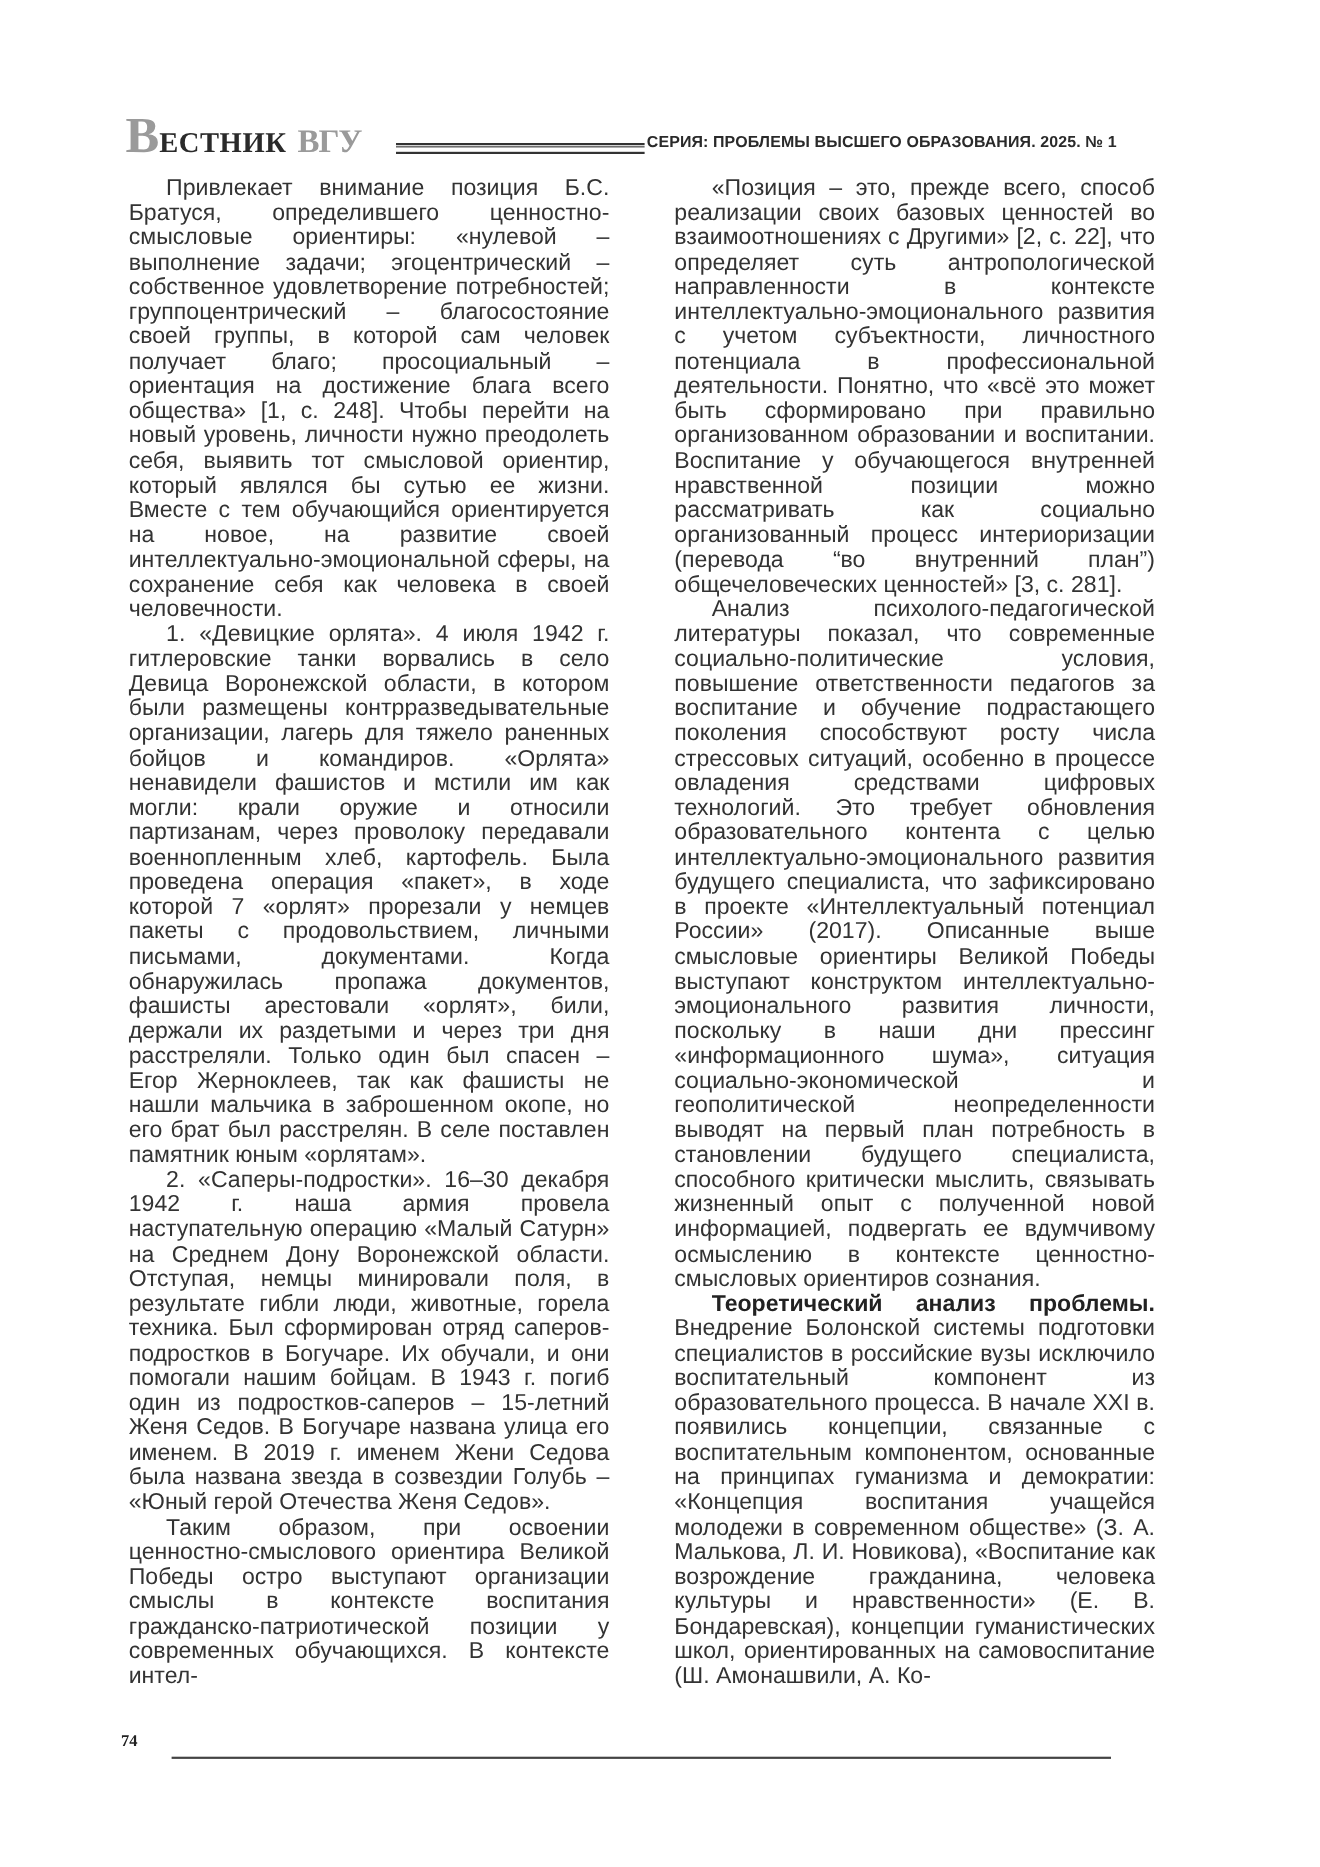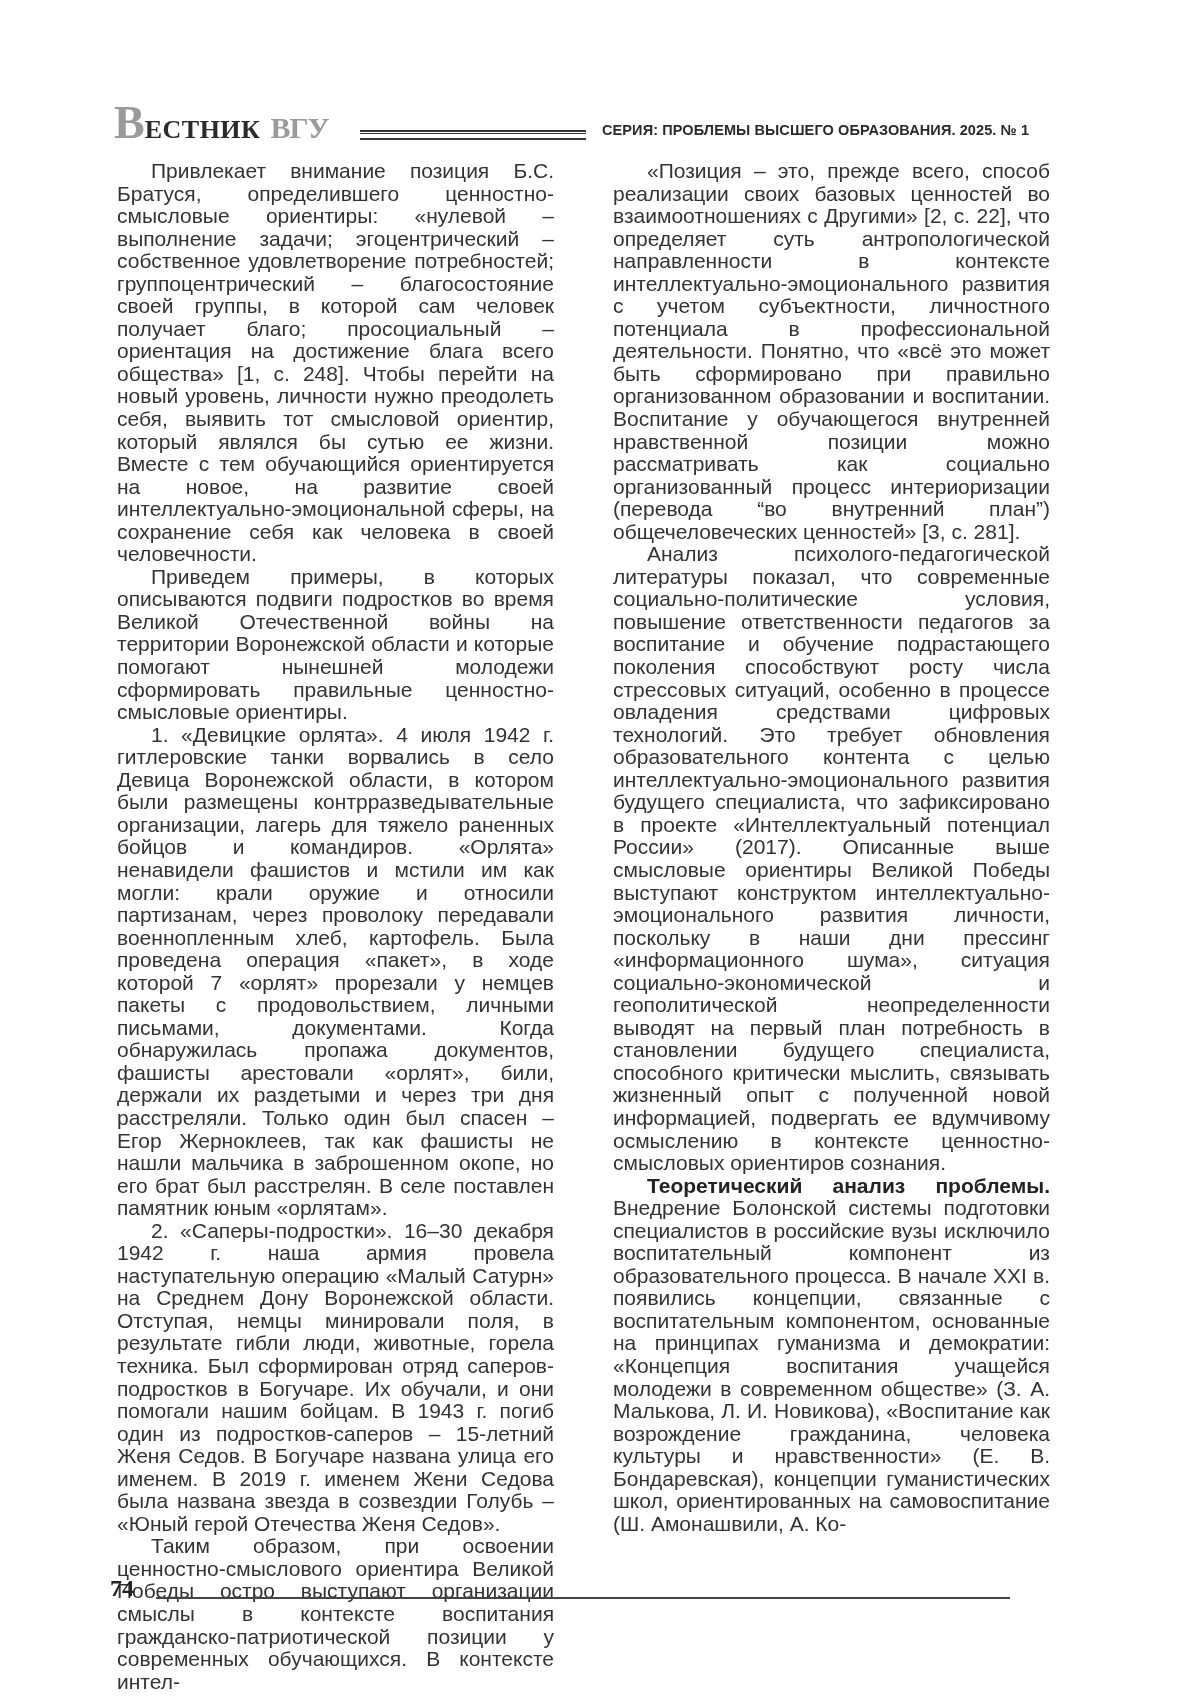--- a/index.html
+++ b/index.html
@@ -4,45 +4,44 @@
 <style>
   html, body { margin: 0; padding: 0; background: #ffffff; }
   body { width: 1200px; height: 1697px; position: relative; overflow: hidden; color: #2b2b2b; }
   .header { position: absolute; left: 114px; top: 100px; width: 1006px; height: 42px; }
   .logo { position: absolute; left: 0; top: 0; font-family: "Liberation Serif", serif; font-weight: bold; white-space: nowrap; line-height: 1; }
   .logo .big { font-size: 46px; color: #9a9a9a; }
   .logo .small { font-size: 26px; color: #2a2a2a; letter-spacing: 0.5px; }
   .logo .vgu { font-size: 30px; color: #9a9a9a; margin-left: 10px; letter-spacing: -1px; }
   .header-rule { position: absolute; left: 246px; top: 30px; width: 226px; height: 6px; border-top: 2px solid #333; border-bottom: 2px solid #333; }
   .header-rule::after { content: ""; position: absolute; left: 0; right: 0; top: 1px; height: 0; border-top: 1px solid #333; }
-  .series { position: absolute; left: 488px; top: 22px; font-family: "Liberation Sans", sans-serif; font-weight: bold; font-size: 14.5px; color: #2a2a2a; white-space: nowrap; letter-spacing: 0.1px; }
+  .series { position: absolute; left: 474px; top: 22px; font-family: "Liberation Sans", sans-serif; font-weight: bold; font-size: 14.5px; color: #2a2a2a; white-space: nowrap; letter-spacing: 0.1px; }
   .col { position: absolute; top: 160px; width: 437px; font-family: "Liberation Sans", sans-serif; font-size: 21px; line-height: 22.55px; color: #333; }
   .col.left { left: 117px; }
   .col.right { left: 613px; }
   .col p { margin: 0; text-align: justify; hyphens: manual; }
   .col p.indent { text-indent: 34px; }
   .col b { font-weight: bold; color: #222; }
   .footer { position: absolute; left: 110px; top: 1575px; width: 900px; height: 30px; }
-  .page-num { position: absolute; left: 0; top: 0; font-family: "Liberation Serif", serif; font-weight: bold; font-size: 24px; color: #222; }
+  .page-num { position: absolute; left: 0; top: 0; font-family: "Liberation Serif", serif; font-weight: bold; font-size: 15px; color: #222; }
   .footer-rule { position: absolute; left: 46px; top: 22px; width: 854px; height: 0; border-top: 2px solid #444; }
 </style>
 </head>
 <body>
 
 <div class="header">
   <div class="logo">
     <span class="big">В</span><span class="small">ЕСТНИК</span><span class="vgu">ВГУ</span>
   </div>
   <div class="header-rule"></div>
   <div class="series">СЕРИЯ: ПРОБЛЕМЫ ВЫСШЕГО ОБРАЗОВАНИЯ. 2025. № 1</div>
 </div>
 
 <div class="col left">
   <p class="indent">Привлекает внимание позиция Б.С. Братуся, определившего ценностно-смысловые ориентиры: «нулевой – выполнение задачи; эгоцентрический – собственное удовлетворение потребностей; группоцентрический – благосостояние своей группы, в которой сам человек получает благо; просоциальный – ориентация на достижение блага всего общества» [1, с. 248]. Чтобы перейти на новый уровень, личности нужно преодолеть себя, выявить тот смысловой ориентир, который являлся бы сутью ее жизни. Вместе с тем обучающийся ориентируется на новое, на развитие своей интеллектуально-эмоциональной сферы, на сохранение себя как человека в своей человечности.</p>
-  <p class="indent">Приведем примеры, в которых описываются подвиги подростков во время Великой Отечественной войны на территории Воронежской области и которые помогают нынешней молодежи сформировать правильные ценностно-смысловые ориентиры.</p>
   <p class="indent">1. «Девицкие орлята». 4 июля 1942 г. гитлеровские танки ворвались в село Девица Воронежской области, в котором были размещены контрразведывательные организации, лагерь для тяжело раненных бойцов и командиров. «Орлята» ненавидели фашистов и мстили им как могли: крали оружие и относили партизанам, через проволоку передавали военнопленным хлеб, картофель. Была проведена операция «пакет», в ходе которой 7 «орлят» прорезали у немцев пакеты с продовольствием, личными письмами, документами. Когда обнаружилась пропажа документов, фашисты арестовали «орлят», били, держали их раздетыми и через три дня расстреляли. Только один был спасен – Егор Жерноклеев, так как фашисты не нашли мальчика в заброшенном окопе, но его брат был расстрелян. В селе поставлен памятник юным «орлятам».</p>
   <p class="indent">2. «Саперы-подростки». 16–30 декабря 1942 г. наша армия провела наступательную операцию «Малый Сатурн» на Среднем Дону Воронежской области. Отступая, немцы минировали поля, в результате гибли люди, животные, горела техника. Был сформирован отряд саперов-подростков в Богучаре. Их обучали, и они помогали нашим бойцам. В 1943 г. погиб один из подростков-саперов – 15-летний Женя Седов. В Богучаре названа улица его именем. В 2019 г. именем Жени Седова была названа звезда в созвездии Голубь – «Юный герой Отечества Женя Седов».</p>
   <p class="indent">Таким образом, при освоении ценностно-смыслового ориентира Великой Победы остро выступают организации смыслы в контексте воспитания гражданско-патриотической позиции у современных обучающихся. В контексте интел-</p>
 </div>
 
 <div class="col right">
   <p class="indent">«Позиция – это, прежде всего, способ реализации своих базовых ценностей во взаимоотношениях с Другими» [2, с. 22], что определяет суть антропологической направленности в контексте интеллектуально-эмоционального развития с учетом субъектности, личностного потенциала в профессиональной деятельности. Понятно, что «всё это может быть сформировано при правильно организованном образовании и воспитании. Воспитание у обучающегося внутренней нравственной позиции можно рассматривать как социально организованный процесс интериоризации (перевода “во внутренний план”) общечеловеческих ценностей» [3, с. 281].</p>
   <p class="indent">Анализ психолого-педагогической литературы показал, что современные социально-политические условия, повышение ответственности педагогов за воспитание и обучение подрастающего поколения способствуют росту числа стрессовых ситуаций, особенно в процессе овладения средствами цифровых технологий. Это требует обновления образовательного контента с целью интеллектуально-эмоционального развития будущего специалиста, что зафиксировано в проекте «Интеллектуальный потенциал России» (2017). Описанные выше смысловые ориентиры Великой Победы выступают конструктом интеллектуально-эмоционального развития личности, поскольку в наши дни прессинг «информационного шума», ситуация социально-экономической и геополитической неопределенности выводят на первый план потребность в становлении будущего специалиста, способного критически мыслить, связывать жизненный опыт с полученной новой информацией, подвергать ее вдумчивому осмыслению в контексте ценностно-смысловых ориентиров сознания.</p>
   <p class="indent"><b>Теоретический анализ проблемы.</b><span> Внедрение Болонской системы подготовки специалистов в российские вузы исключило воспитательный компонент из образовательного процесса. В начале XXI в. появились концепции, связанные с воспитательным компонентом, основанные на принципах гуманизма и демократии: «Концепция воспитания учащейся молодежи в современном обществе» (З. А. Малькова, Л. И. Новикова), «Воспитание как возрождение гражданина, человека культуры и нравственности» (Е. В. Бондаревская), концепции гуманистических школ, ориентированных на самовоспитание (Ш. Амонашвили, А. Ко-</span></p>
 </div>

